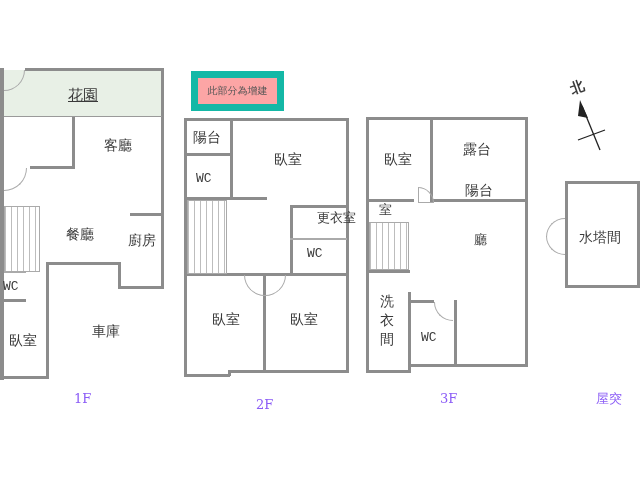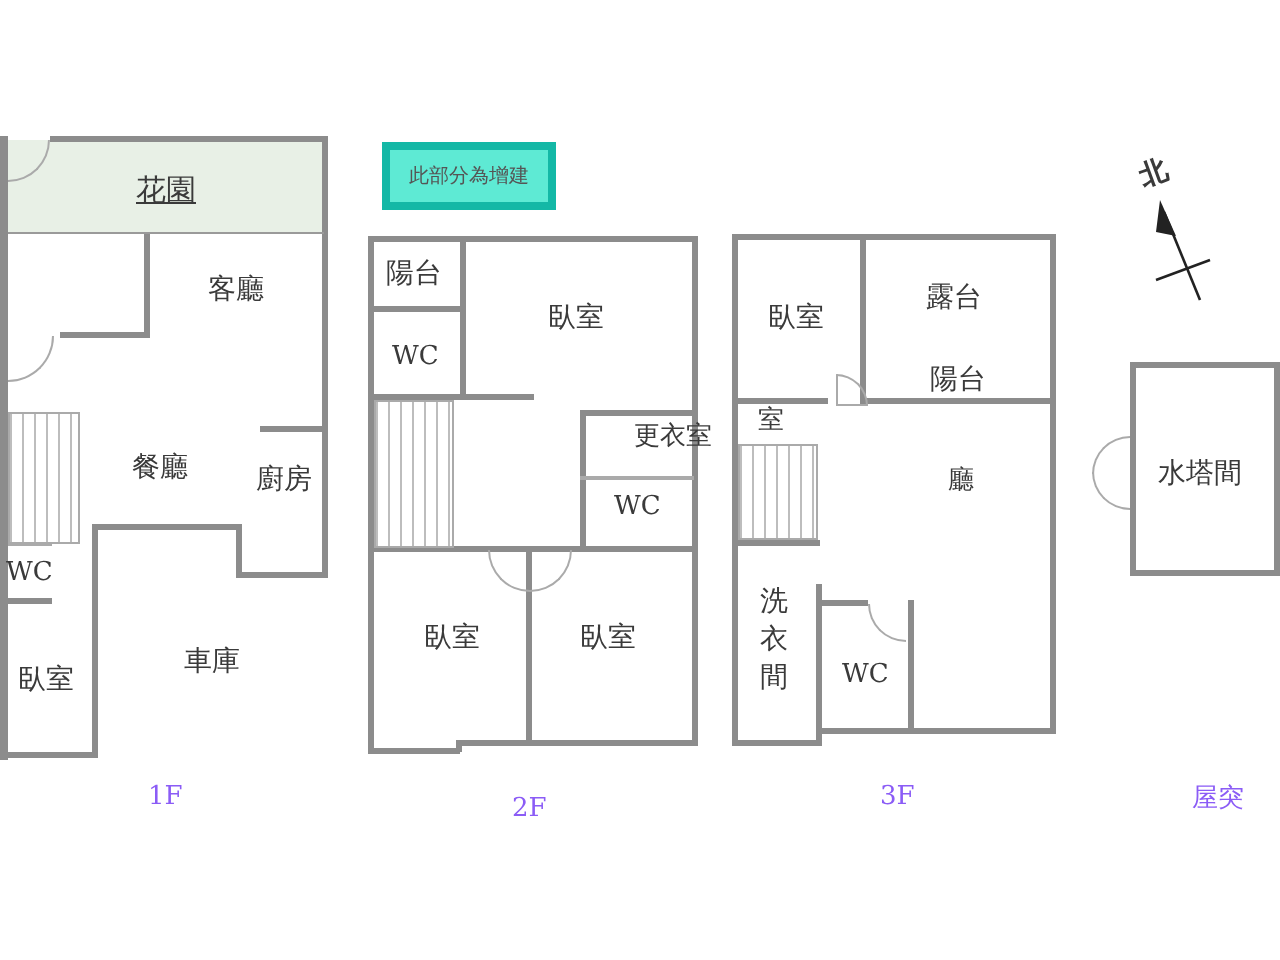--- a/index.html
+++ b/index.html
@@ -1,25 +1,25 @@
 <!DOCTYPE html>
 <html><head>
 <meta charset="utf-8">
 <style>
   html, body { margin:0; padding:0; background:#ffffff; }
   body { width:640px; height:480px; position:relative; overflow:hidden;
          font-family: "DejaVu Serif", "Liberation Serif", serif; color:#333; }
   .plan { position:absolute; left:0; top:0; width:640px; height:480px; }
   .wall { position:absolute; background:#8c8c8c; }
   .label { position:absolute; font-size:14px; color:#3a3a3a; white-space:nowrap; line-height:1; }
-  .label.small { font-size:13px; }
+  .label.small { font-size:13px;font-family:Liberation Mono, monospace; }
   .floor-label { position:absolute; font-size:13px; color:#8b5cf6; }
   .garden { position:absolute; background:#e8f0e6; }
   .note { position:absolute; left:191px; top:71px; width:79px; height:26px;
-          background:#5eead4; border:4px solid #14b8a6; font-size:10px; color:#555;
+          background:#fca5a5; border:7px solid #14b8a6; font-size:10px; color:#555;
           display:flex; align-items:center; justify-content:center; }
   .watermark { position:absolute; left:160px; top:213px; width:330px; height:52px;
                font-family:"DejaVu Sans","Liberation Sans",sans-serif; font-weight:bold;
                font-size:46px; letter-spacing:6px; color:rgba(120,120,120,0.78);
                line-height:52px; white-space:nowrap; }
   .stairs { position:absolute;
             background-image: repeating-linear-gradient(90deg, #bdbdbd 0 1px, transparent 1px 6px),
                               linear-gradient(#fff,#fff);
             border:1px solid #aaa; }
   .door-arc { position:absolute; border:1px solid #aaa; border-radius:0 100% 0 0; }

